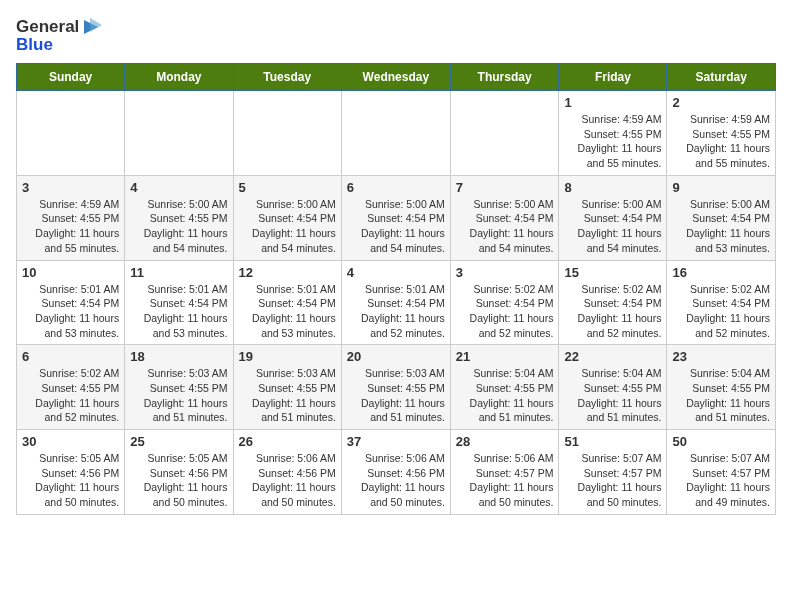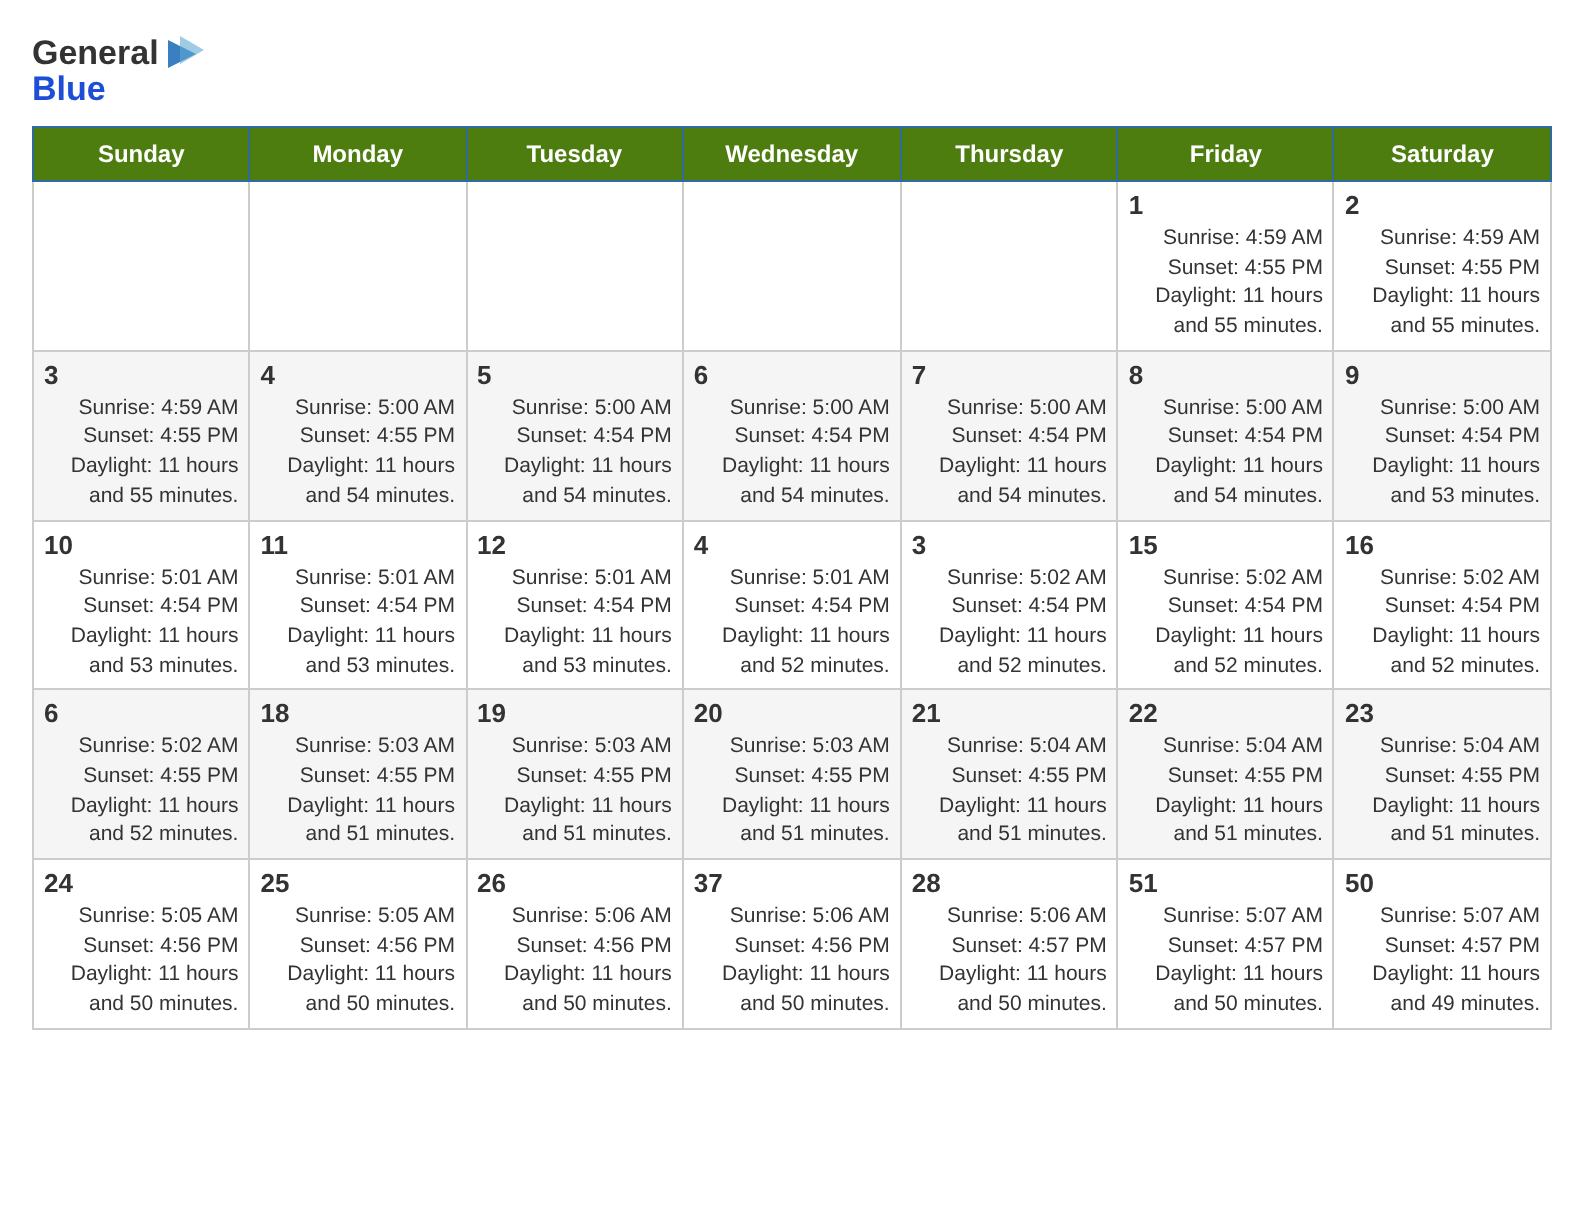--- a/index.html
+++ b/index.html
@@ -282,21 +282,21 @@
         <td>
           <span class="day-number">23</span>
           <div class="day-info" style="white-space: pre-line;">Sunrise: 5:04 AM
 Sunset: 4:55 PM
 Daylight: 11 hours
 and 51 minutes.</div>
         </td>
       </tr>
       <tr>
         <td>
-          <span class="day-number">24</span>
+          <span class="day-number">30</span>
           <div class="day-info" style="white-space: pre-line;">Sunrise: 5:05 AM
 Sunset: 4:56 PM
 Daylight: 11 hours
 and 50 minutes.</div>
         </td>
         <td>
           <span class="day-number">25</span>
           <div class="day-info" style="white-space: pre-line;">Sunrise: 5:05 AM
 Sunset: 4:56 PM
 Daylight: 11 hours

